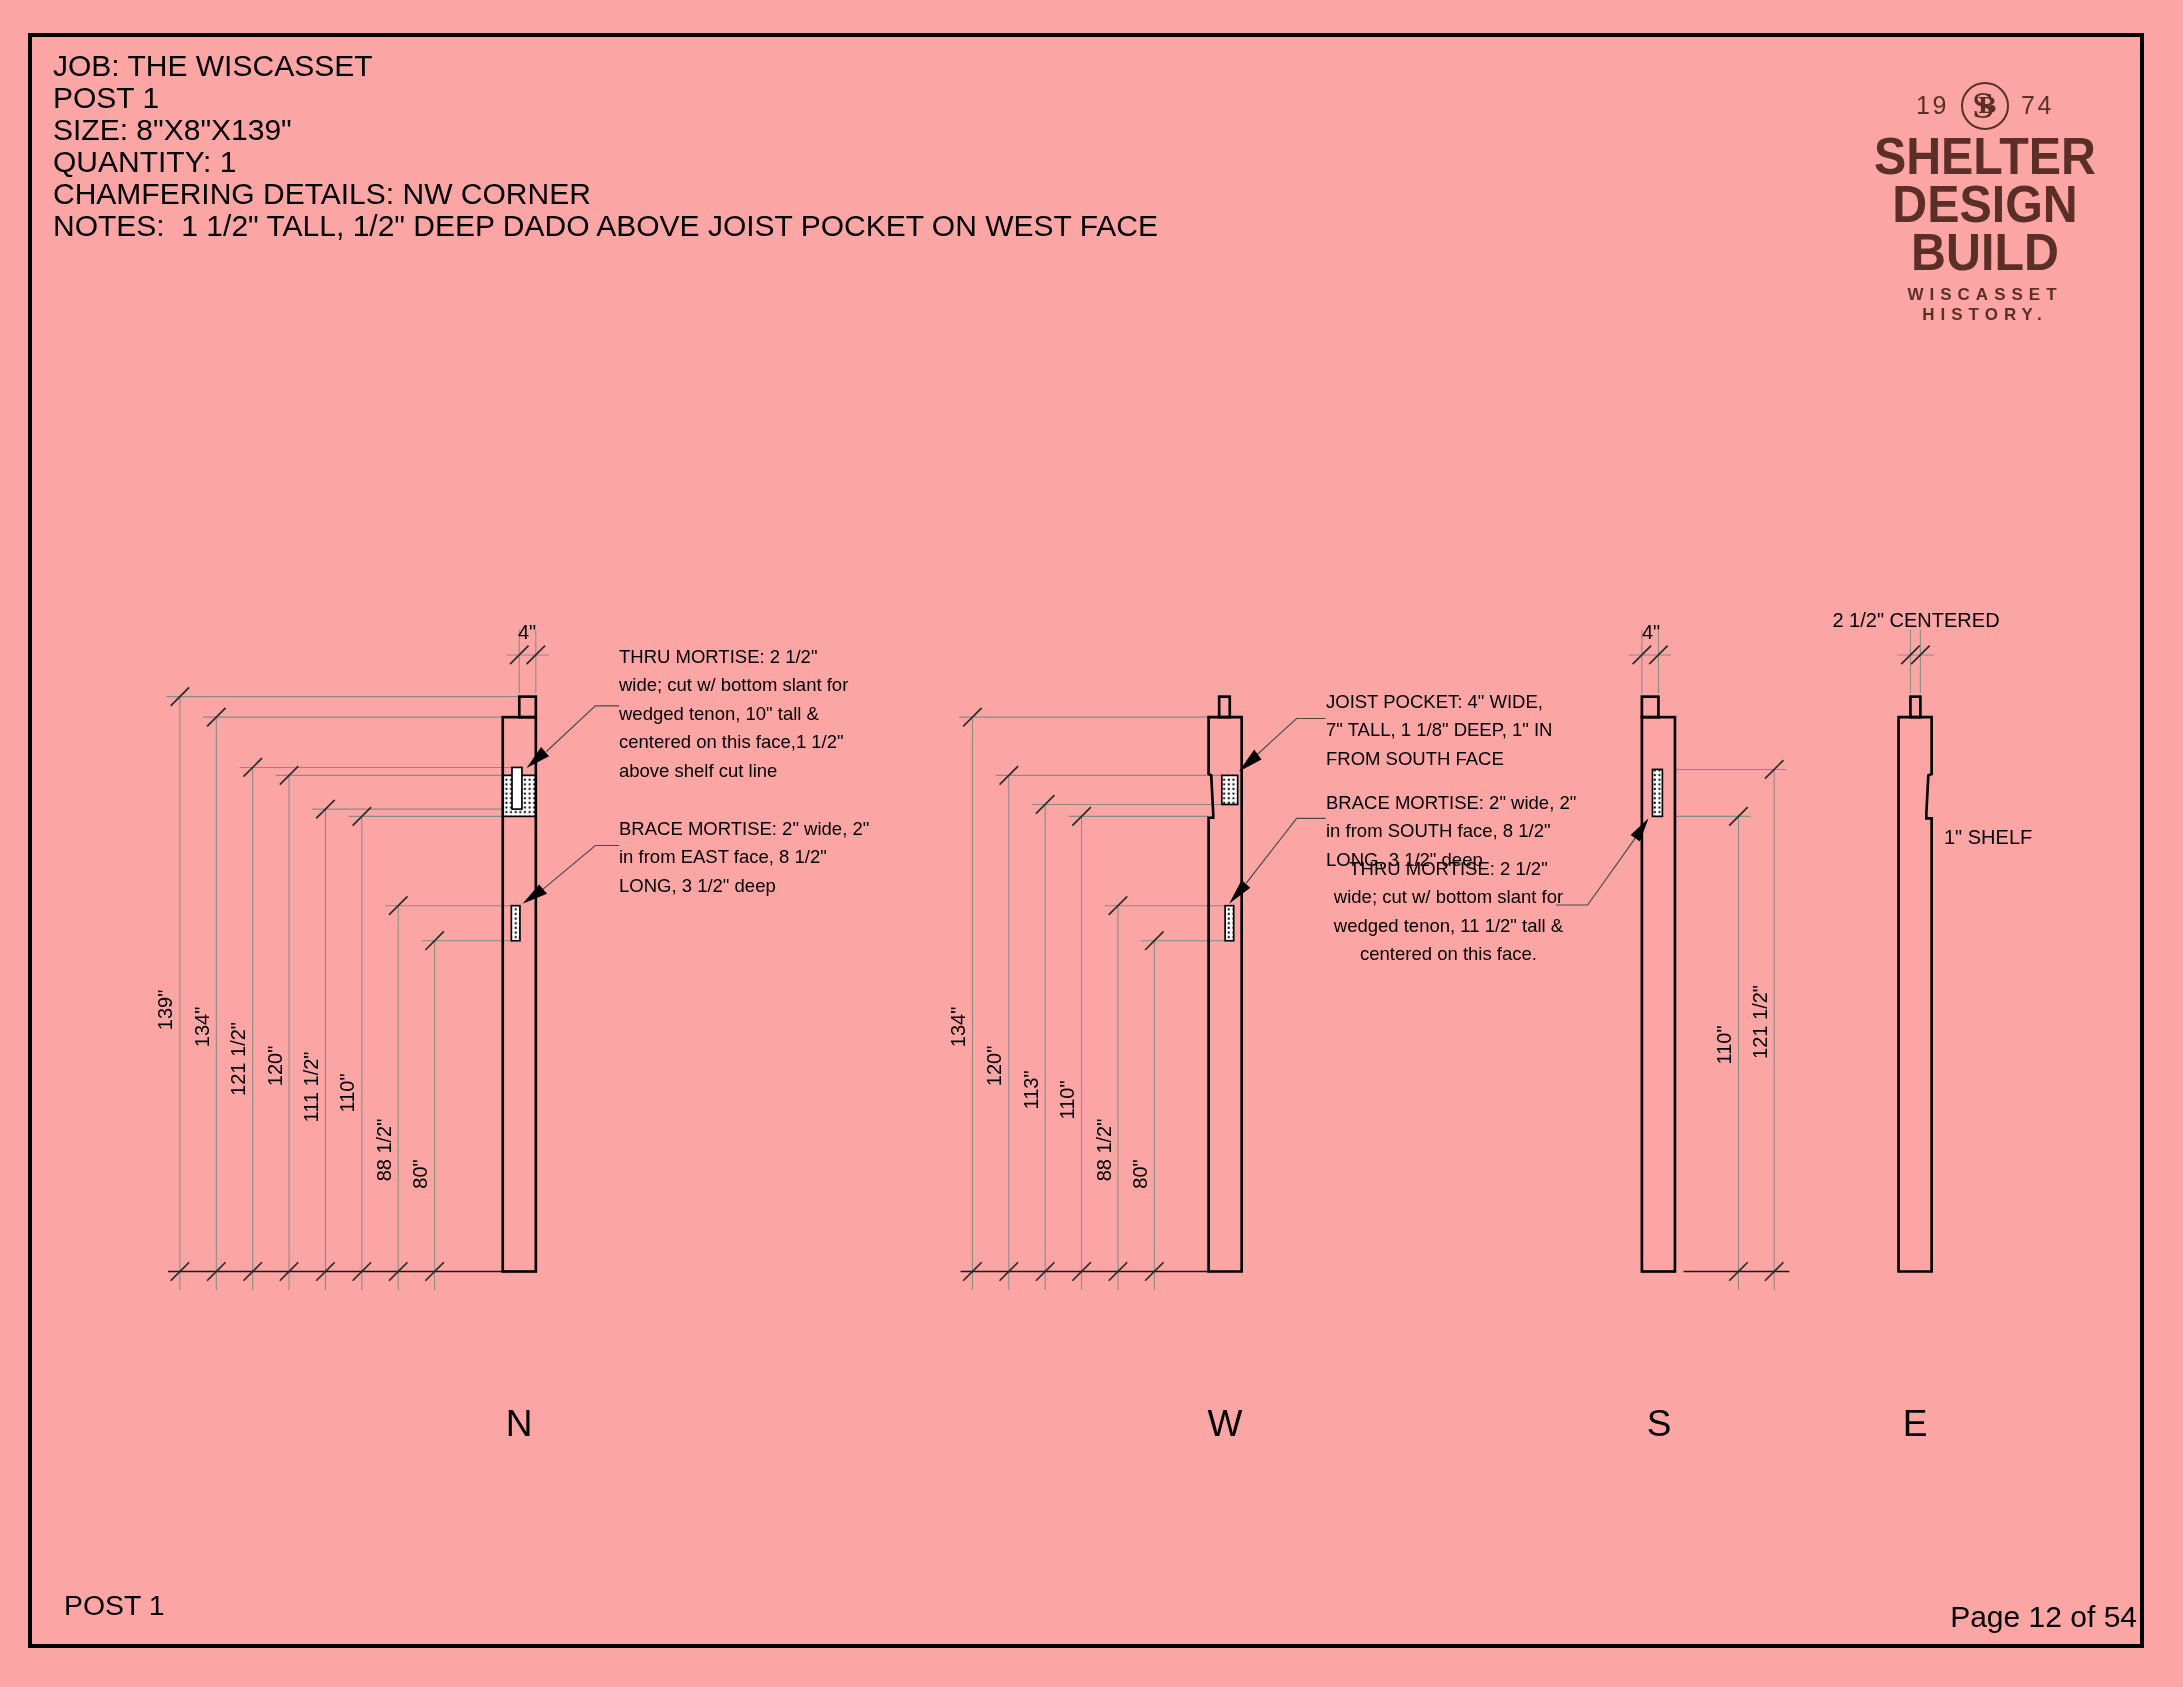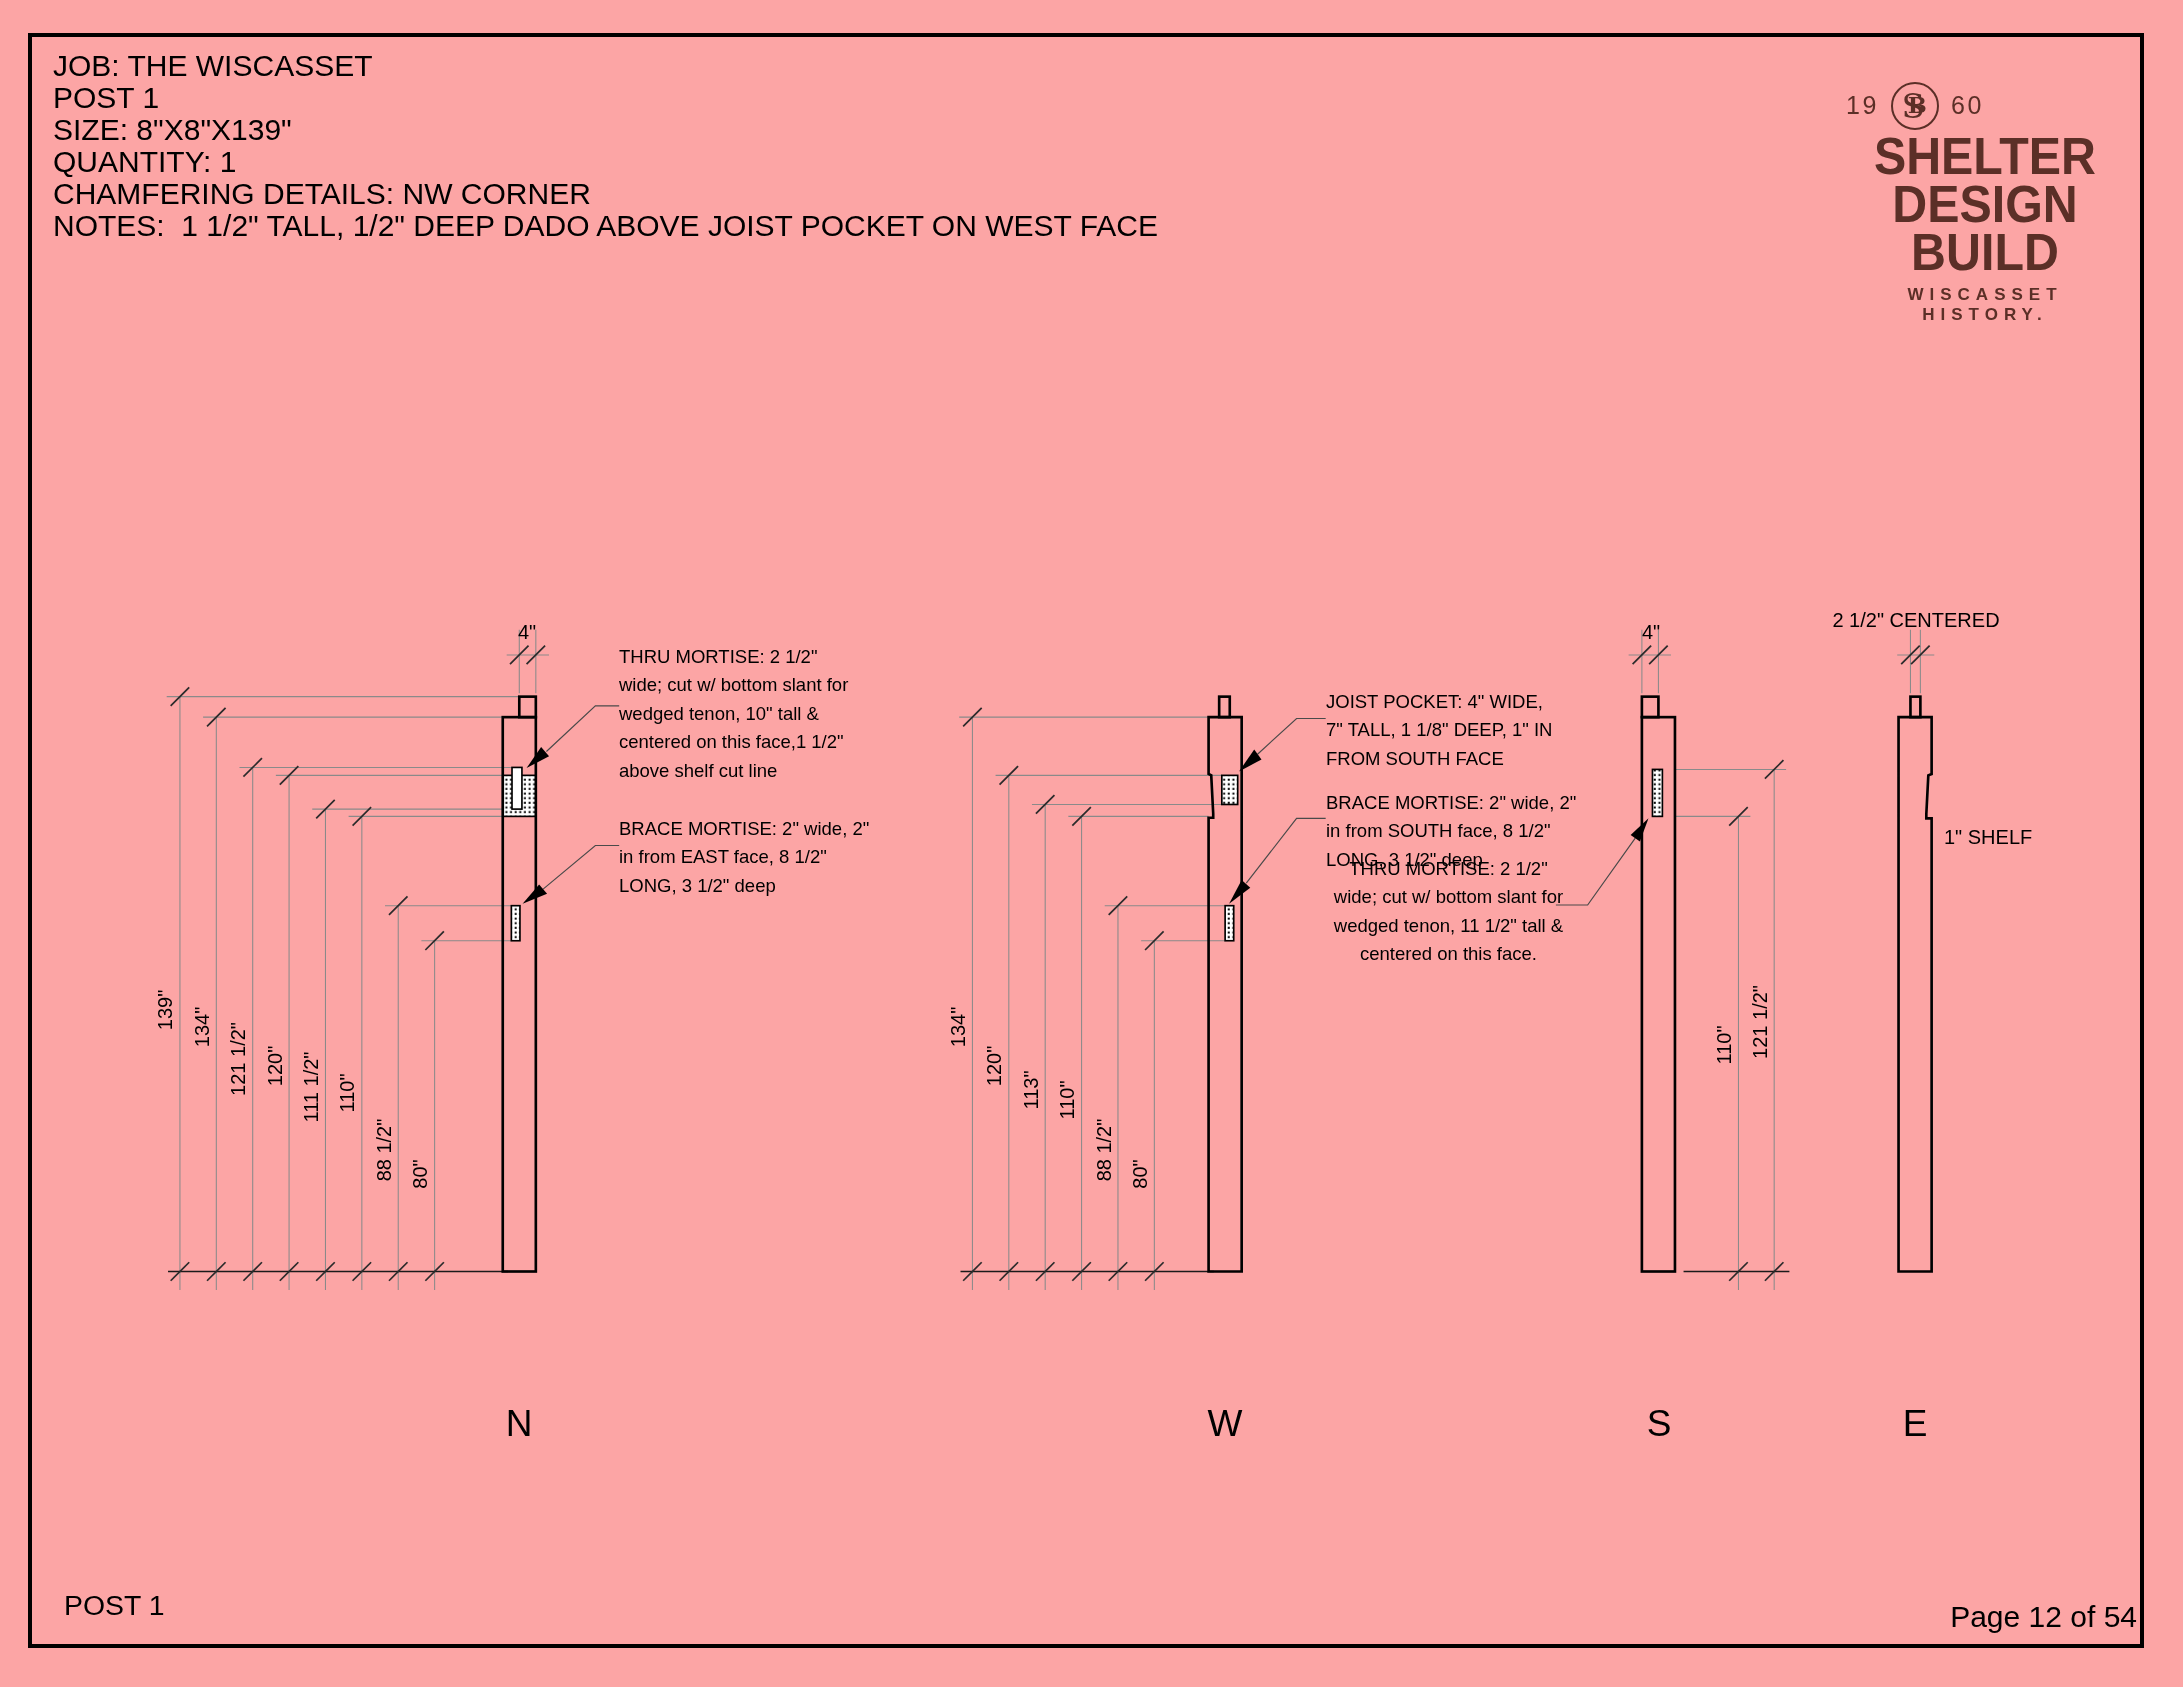--- a/index.html
+++ b/index.html
@@ -24,21 +24,21 @@
   .arrow  { fill:#000; stroke:none; }
   .ann { position:absolute; font-size:18.5px; line-height:28.4px; white-space:pre-line; }
   .ann.center { text-align:center; }
   .dim-label { position:absolute; font-size:20px; white-space:nowrap;
                transform:translate(-50%,-50%) rotate(-90deg); }
   .top-dim { position:absolute; font-size:20px; transform:translateX(-50%); white-space:nowrap; }
   .side-note { position:absolute; font-size:20px; white-space:nowrap; }
   .view-label { position:absolute; font-size:37px; transform:translateX(-50%); }
   
   .logo { position:absolute; left:1846px; top:79px; width:278px; text-align:center; color:#5b2f27; }
-  .logo-row { display:flex; align-items:center; justify-content:flex-start; gap:12px; height:53px; }
+  .logo-row { display:flex; align-items:center; justify-content:center; gap:12px; height:53px; }
   .logo-year { font-size:25px; letter-spacing:2.6px; font-weight:400; }
   .logo-circle { position:relative; width:48px; height:48px; border:2px solid #5b2f27;
                  border-radius:50%; box-sizing:border-box; }
   .logo-circle .s { position:absolute; left:50%; top:50%; transform:translate(-58%,-50%);
                     font-family:"DejaVu Serif", serif; font-size:34px; line-height:1; }
   .logo-circle .b { position:absolute; left:50%; top:50%; transform:translate(-38%,-52%);
                     font-family:"DejaVu Serif", serif; font-size:22.5px; font-weight:700; line-height:1; }
   .logo-main { font-size:52px; font-weight:700; line-height:48px; letter-spacing:0px;
                transform:scaleX(0.93); transform-origin:center; }
   .logo-tag { margin-top:9.3px; font-size:17px; letter-spacing:6px; font-weight:700; }
@@ -57,21 +57,21 @@
 CHAMFERING DETAILS: NW CORNER
 NOTES:  1 1/2" TALL, 1/2" DEEP DADO ABOVE JOIST POCKET ON WEST FACE</div>
 
   <div class="logo">
     <div class="logo-row">
       <span class="logo-year">19</span>
       <span class="logo-circle">
         <span class="s">S</span>
         <span class="b">B</span>
       </span>
-      <span class="logo-year">60</span>
+      <span class="logo-year">74</span>
     </div>
     <div class="logo-main">SHELTER</div>
     <div class="logo-main">DESIGN BUILD</div>
     <div class="logo-tag">WISCASSET HISTORY.</div>
   </div>
 
   <svg class="art" width="2183" height="1687" viewBox="0 0 3300 2550">
     <defs>
       <pattern id="stip" width="7" height="7" patternUnits="userSpaceOnUse">
         <rect width="7" height="7" fill="#ffffff"></rect>

